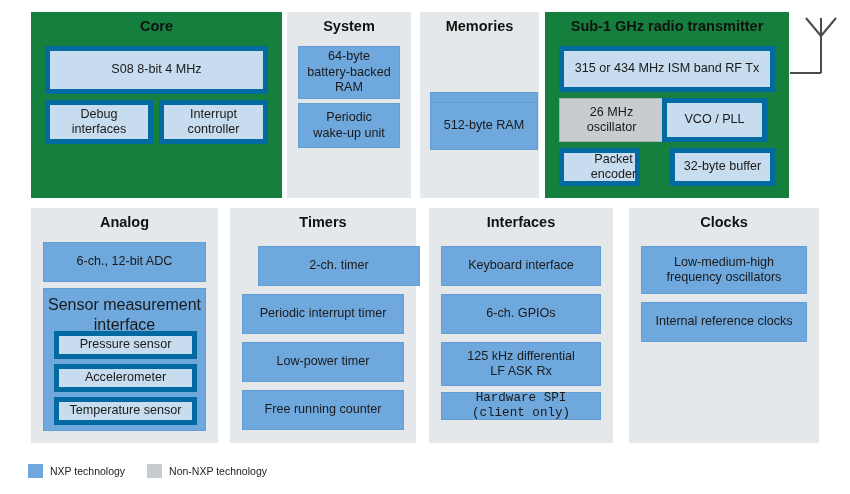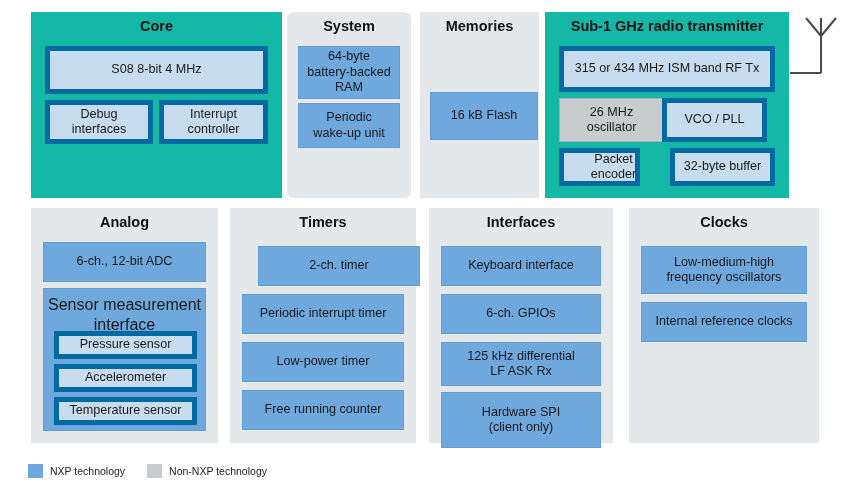--- a/index.html
+++ b/index.html
@@ -22,21 +22,21 @@
 
   
   .panel {
     position: absolute;
     box-sizing: border-box;
   }
   .panel.grey {
     background: #e4e8eb;
   }
   .panel.blue {
-    background: #14b8a6;
+    background: #15803d;
   }
   .panel-title {
     text-align: center;
     font-weight: bold;
     font-size: 14.5px;
     line-height: 1.1;
     padding-top: 7px;
     color: #111111;
   }
 
@@ -114,29 +114,30 @@
 
 <div id="canvas">
 
   <div class="panel blue" style="left:31px; top:12px; width:251px; height:186px;">
     <div class="panel-title">Core</div>
     <div class="blk lightblue" style="left:14px; top:34px; width:223px; height:48px;">S08 8-bit 4 MHz</div>
     <div class="blk lightblue" style="left:14px; top:88px; width:108px; height:44px;">Debug<br>interfaces</div>
     <div class="blk lightblue" style="left:128px; top:88px; width:109px; height:44px;">Interrupt<br>controller</div>
   </div>
 
-  <div class="panel grey" style="left:287px; top:12px; width:124px; height:186px;border-radius:7px;">
+  <div class="panel grey" style="left:287px; top:12px; width:124px; height:186px;">
     <div class="panel-title">System</div>
     <div class="blk midblue" style="left:11px; top:34px; width:102px; height:53px;">64-byte<br>battery-backed<br>RAM</div>
     <div class="blk midblue" style="left:11px; top:91px; width:102px; height:45px;">Periodic<br>wake-up unit</div>
   </div>
 
   <div class="panel grey" style="left:420px; top:12px; width:119px; height:186px;">
     <div class="panel-title">Memories</div>
     <div class="blk midblue" style="left:10px; top:34px; width:108px; height:48px;margin-top:46px;">16 kB Flash</div>
+    <div class="blk midblue" style="left:10px; top:90px; width:108px; height:48px;">512-byte RAM</div>
   </div>
 
   <div class="panel blue" style="left:545px; top:12px; width:244px; height:186px;">
     <div class="panel-title">Sub-1 GHz radio transmitter</div>
     <div class="blk lightblue" style="left:14px; top:34px; width:216px; height:46px;">315 or 434 MHz ISM band RF Tx</div>
     <div class="blk grey" style="left:14px; top:86px; width:105px; height:44px;">26 MHz<br>oscillator</div>
     <div class="blk lightblue" style="left:117px; top:86px; width:105px; height:44px;">VCO / PLL</div>
     <div class="blk lightblue" style="left:14px; top:136px; width:81px; height:38px;padding-left:32px;">Packet encoder</div>
     <div class="blk lightblue" style="left:125px; top:136px; width:105px; height:38px;">32-byte buffer</div>
   </div>
@@ -168,21 +169,21 @@
     <div class="blk midblue" style="left:12px; top:86px; width:162px; height:40px;">Periodic interrupt timer</div>
     <div class="blk midblue" style="left:12px; top:134px; width:162px; height:40px;">Low-power timer</div>
     <div class="blk midblue" style="left:12px; top:182px; width:162px; height:40px;">Free running counter</div>
   </div>
 
   <div class="panel grey" style="left:429px; top:208px; width:184px; height:235px;">
     <div class="panel-title">Interfaces</div>
     <div class="blk midblue" style="left:12px; top:38px; width:160px; height:40px;">Keyboard interface</div>
     <div class="blk midblue" style="left:12px; top:86px; width:160px; height:40px;">6-ch. GPIOs</div>
     <div class="blk midblue" style="left:12px; top:134px; width:160px; height:44px;">125 kHz differential<br>LF ASK Rx</div>
-    <div class="blk midblue" style="left:12px; top:184px; width:160px; height:56px;">Hardware SPI<br>(client only)</div>
+    <div class="blk midblue" style="left:12px; top:184px; width:160px; height:28px;font-family:Liberation Mono, monospace;">Hardware SPI<br>(client only)</div>
   </div>
 
   <div class="panel grey" style="left:629px; top:208px; width:190px; height:235px;">
     <div class="panel-title">Clocks</div>
     <div class="blk midblue" style="left:12px; top:38px; width:166px; height:48px;">Low-medium-high<br>frequency oscillators</div>
     <div class="blk midblue" style="left:12px; top:94px; width:166px; height:40px;">Internal reference clocks</div>
   </div>
 
   <div id="legend">
     <div class="legend-item">

